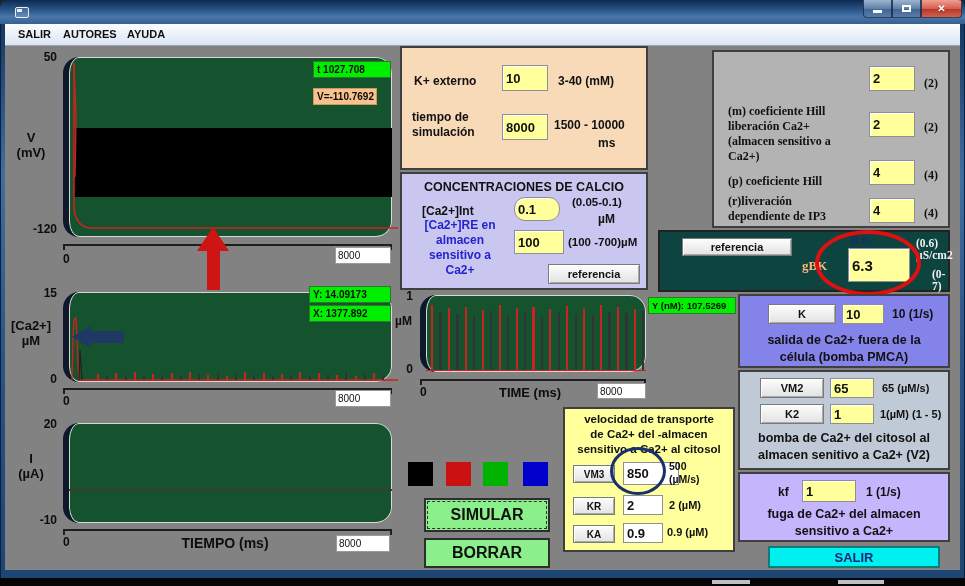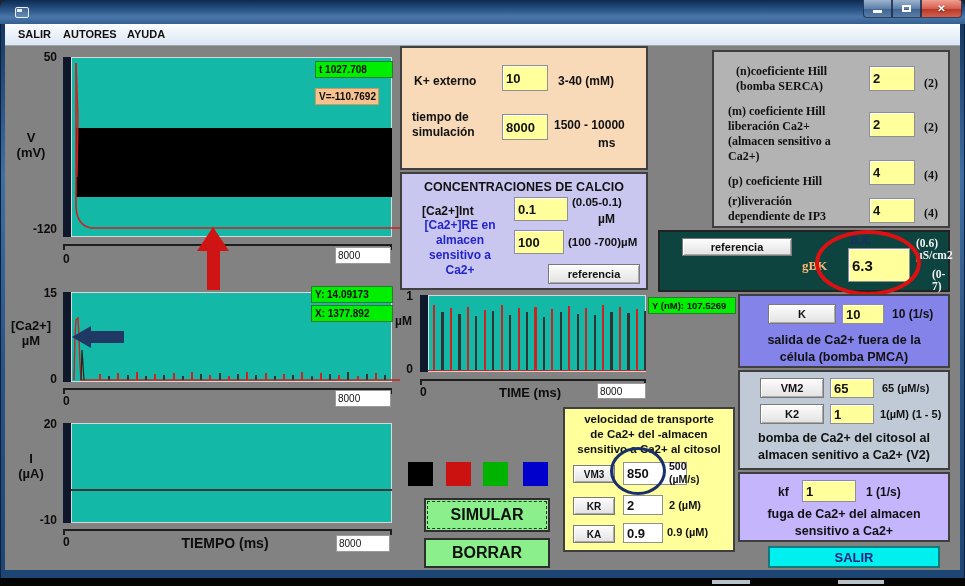--- a/index.html
+++ b/index.html
@@ -29,21 +29,21 @@
   .menu-item { position:absolute; top:4px; font-size:11px; font-weight:bold; color:#101010; }
   
   .client { position:absolute; left:5px; top:46px; width:955px; height:524px; background:#828282; }
   .bottom-strip { position:absolute; left:0; bottom:0; width:100%; height:8px; background:#050505; }
   .chip { position:absolute; bottom:2px; height:4px; background:#b9c2c9; }
 
   .abs { position:absolute; }
   .preline { white-space:pre-line; }
 
   
-  .plot { position:absolute; background:#14b8a6; border-left:8px solid #0f172a; box-shadow:0 0 0 1px #d8d8d8 inset; }
+  .plot { position:absolute; background:#14532d; border-left:6px solid #0f172a; box-shadow:0 0 0 1px #d8d8d8 inset;border-radius:16px; }
   .axislab { position:absolute; font-weight:bold; font-size:13px; color:#0d0d0d; }
   .ticknum { position:absolute; font-weight:bold; font-size:12px; color:#0d0d0d; text-align:right; }
   .xbracket { position:absolute; height:6px; border-top:2px solid #1e1e1e; border-left:2px solid #1e1e1e; border-right:2px solid #1e1e1e; }
   .xzero { position:absolute; font-weight:bold; font-size:12px; color:#0d0d0d; }
   .xmax-input { position:absolute; width:56px; height:17px; background:#fff; border:1px solid #9a9a9a; font-size:10px; font-family:"Liberation Sans",sans-serif; padding:0 2px; color:#111; }
   .tooltip { position:absolute; border:1px solid #2a7a2a; background:#00ef00; font-size:10px; color:#093; color:#0a0a0a; padding:2px 3px; font-weight:bold; }
   .tooltip.orange { background:#f7c28e; border-color:#c89a64; }
 
   
   .panel { position:absolute; border:2px solid #3f3f3f; }
@@ -191,21 +191,21 @@
       <div class="lbl preline" style="left:10px;top:62px;line-height:15px">tiempo de
 simulación</div>
       <input class="yinput" style="left: 100px; top: 66px; width: 46px; height: 26px;" value="8000">
       <div class="lbl" style="left:152px;top:70px">1500 - 10000</div>
       <div class="lbl" style="left:196px;top:88px">ms</div>
     </div>
 
     <div class="panel" style="left:395px;top:126px;width:248px;height:118px;background:#c9c6f0">
       <div class="lbl" style="left:0;top:6px;width:100%;text-align:center;font-size:12.5px">CONCENTRACIONES  DE CALCIO</div>
       <div class="lbl" style="left:20px;top:30px">[Ca2+]Int</div>
-      <input class="yinput" style="left: 112px; top: 23px; width: 54px; height: 24px;" value="0.1">
+      <input class="yinput" style="left: 112px; top: 23px; width: 46px; height: 24px; border-radius: 11px;" value="0.1">
       <div class="lbl" style="left:170px;top:22px;font-size:11.5px">(0.05-0.1)</div>
       <div class="lbl" style="left:196px;top:38px">µM</div>
       <div class="lbl preline" style="left:8px;top:44px;width:100px;text-align:center;color:#2424cc;line-height:15px">[Ca2+]RE en
 almacen
 sensitivo a
 Ca2+</div>
       <input class="yinput" style="left: 112px; top: 56px; width: 50px; height: 24px;" value="100">
       <div class="lbl" style="left:166px;top:62px;font-size:11.5px">(100 -700)µM</div>
       <button class="pbtn" style="left:146px;top:90px;width:92px;height:20px">referencia</button>
     </div>
@@ -244,22 +244,20 @@
         </div>
       <div class="abs" style="left:0;bottom:1px;width:100%;height:1.5px;background:#cc2222"></div>
     </div>
     <div class="tooltip" style="left:643px;top:251px;width:88px;font-size:9.5px">Y (nM): 107.5269</div>
     <div class="xbracket" style="left:415px;top:333px;width:226px"></div>
     <div class="xzero" style="left:415px;top:339px">0</div>
     <div class="axislab" style="left:460px;top:339px;width:130px;text-align:center;font-size:13px">TIME (ms)</div>
     <input class="xmax-input" style="left: 592px; top: 337px; width: 49px; height: 16px;" value="8000">
 
     <div class="panel serif" style="left:707px;top:4px;width:238px;height:178px;background:#b3b3b3">
-      <div class="lbl serif preline" style="left:22px;top:12px;line-height:15px">(n)coeficiente Hill
-(bomba SERCA)</div>
       <input class="yinput" style="left: 155px; top: 14px; width: 46px; height: 25px;" value="2">
       <div class="lbl serif" style="left:210px;top:24px">(2)</div>
 
       <div class="lbl serif preline" style="left:14px;top:52px;line-height:15px">(m) coeficiente Hill
 liberación Ca2+
 (almacen sensitivo a
 Ca2+)</div>
       <input class="yinput" style="left: 155px; top: 60px; width: 46px; height: 25px;" value="2">
       <div class="lbl serif" style="left:210px;top:68px">(2)</div>
 
@@ -315,21 +313,21 @@
     <div class="swatch" style="left: 403px; top: 416px; background: rgb(0, 0, 0);"></div>
     <div class="swatch" style="left: 441px; top: 416px; background: rgb(204, 17, 17);"></div>
     <div class="swatch" style="left: 478px; top: 416px; background: rgb(0, 179, 0);"></div>
     <div class="swatch" style="left: 518px; top: 416px; background: rgb(0, 0, 204);"></div>
 
     <div class="panel" style="left:558px;top:361px;width:172px;height:145px;background:#ffff9b">
       <div class="lbl preline" style="left:0;top:3px;width:100%;text-align:center;font-size:11.5px;line-height:15px">velocidad de transporte
 de Ca2+ del -almacen
 sensitivo a Ca2+ al citosol</div>
       <button class="pbtn" style="left:8px;top:56px;width:42px;height:18px;font-size:10px">VM3</button>
-      <input class="winput" style="left: 58px; top: 53px; width: 64px; height: 23px;" value="850">
+      <input class="winput" style="left: 58px; top: 53px; width: 56px; height: 23px;" value="850">
       <div class="lbl preline" style="left:104px;top:51px;font-size:10.5px;line-height:13px">500
 (µM/s)</div>
       <button class="pbtn" style="left:8px;top:88px;width:42px;height:18px;font-size:10px">KR</button>
       <input class="winput" style="left: 58px; top: 86px; width: 40px; height: 20px;" value="2">
       <div class="lbl" style="left:104px;top:90px;font-size:11px">2 (µM)</div>
       <button class="pbtn" style="left:8px;top:116px;width:42px;height:18px;font-size:10px">KA</button>
       <input class="winput" style="left: 58px; top: 114px; width: 40px; height: 20px;" value="0.9">
       <div class="lbl" style="left:102px;top:117px;font-size:11px">0.9 (µM)</div>
     </div>
     <div class="blue-ellipse" style="left:605px;top:401px;width:56px;height:48px"></div>

